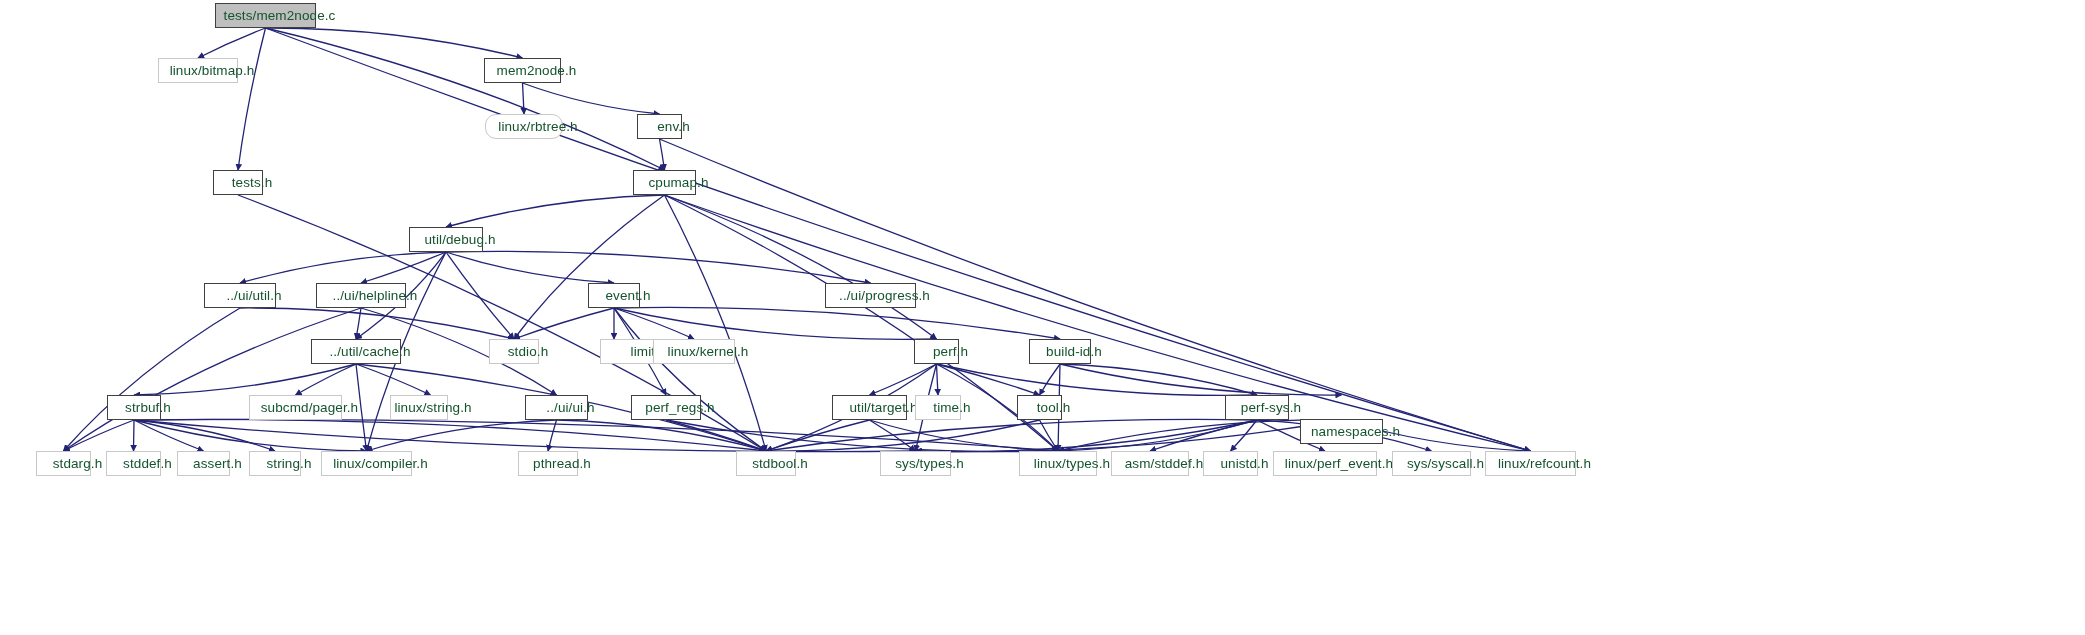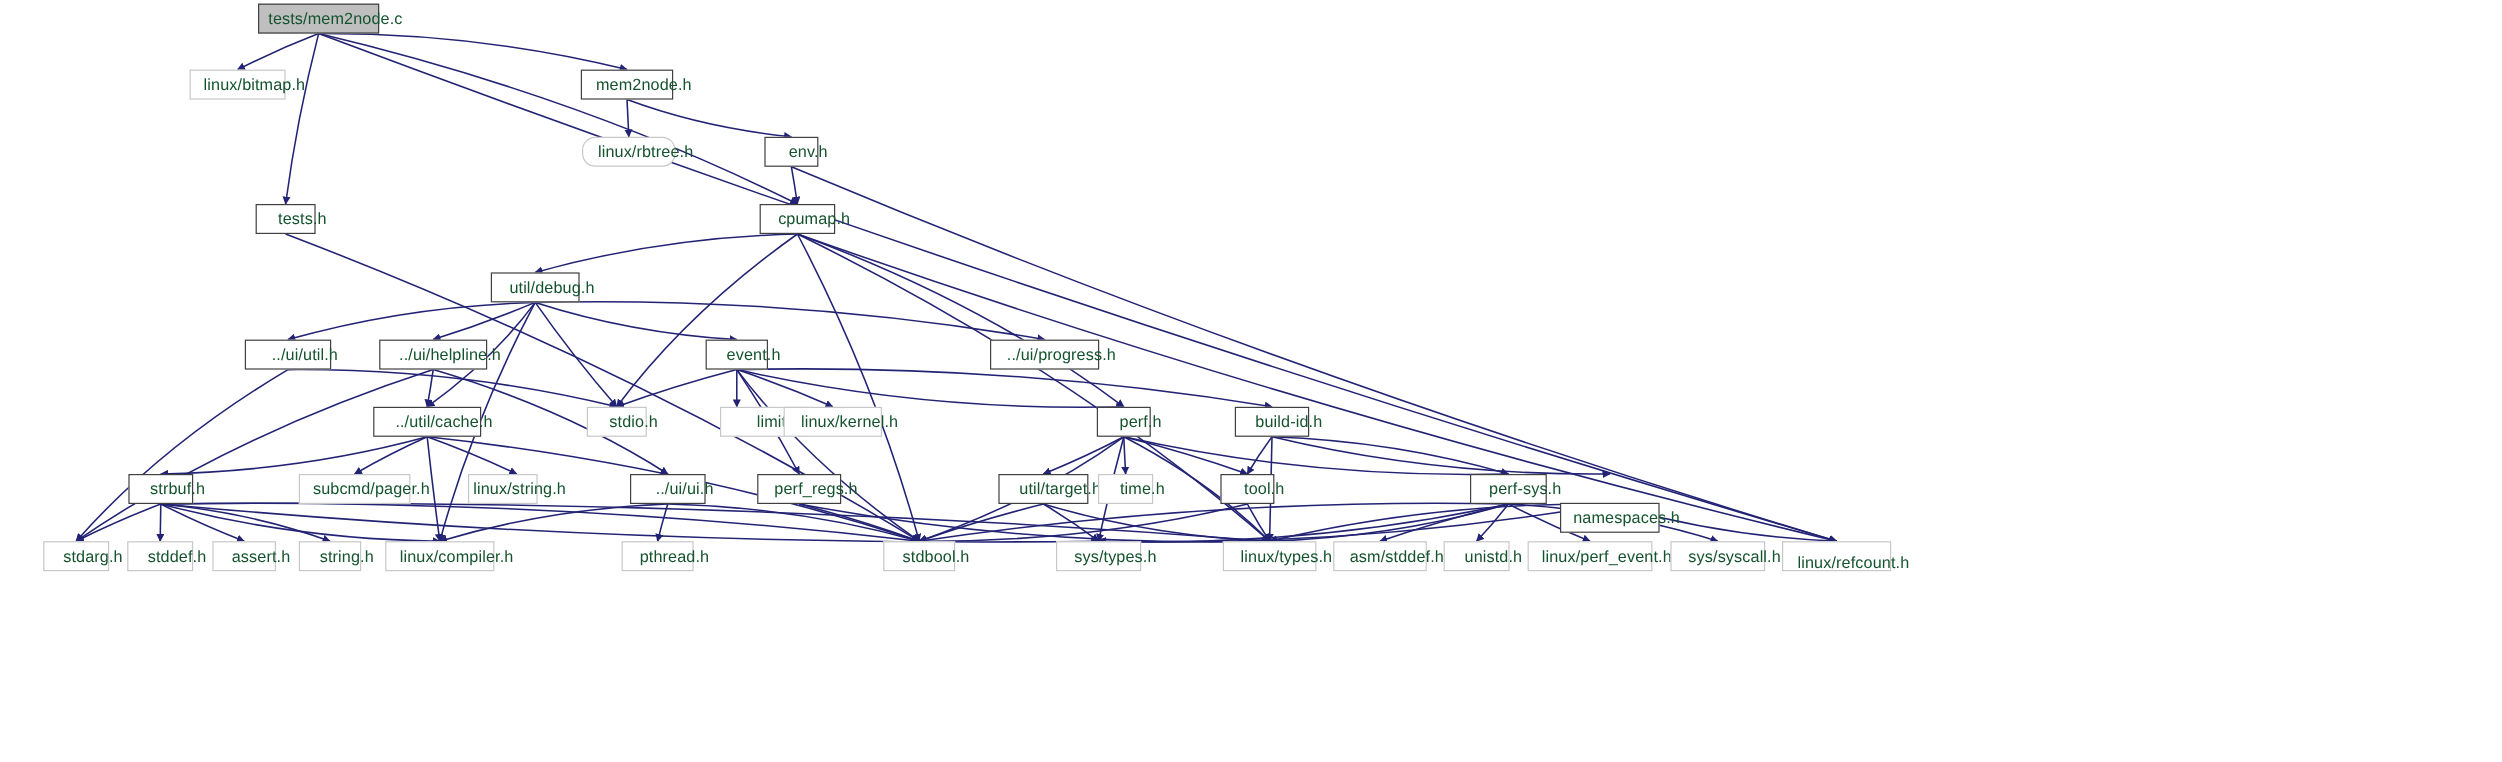--- a/index.html
+++ b/index.html
@@ -261,17 +261,17 @@
       </div>
       <div class="node" style="left: 1203px; top: 451px; width: 55px;">
         <span class="node-label">unistd.h</span>
       </div>
       <div class="node" style="left: 1273px; top: 451px; width: 104px; text-align: right;">
         <span class="node-label">linux/perf_event.h</span>
       </div>
       <div class="node" style="left: 1392px; top: 451px; width: 79px;">
         <span class="node-label">sys/syscall.h</span>
       </div>
-      <div class="node" style="left: 1485px; top: 451px; width: 91px; align-items: flex-end;">
+      <div class="node" style="left: 1485px; top: 451px; width: 91px;">
         <span class="node-label">linux/refcount.h</span>
       </div>
     </div>
 </div>
 
 </body></html>

